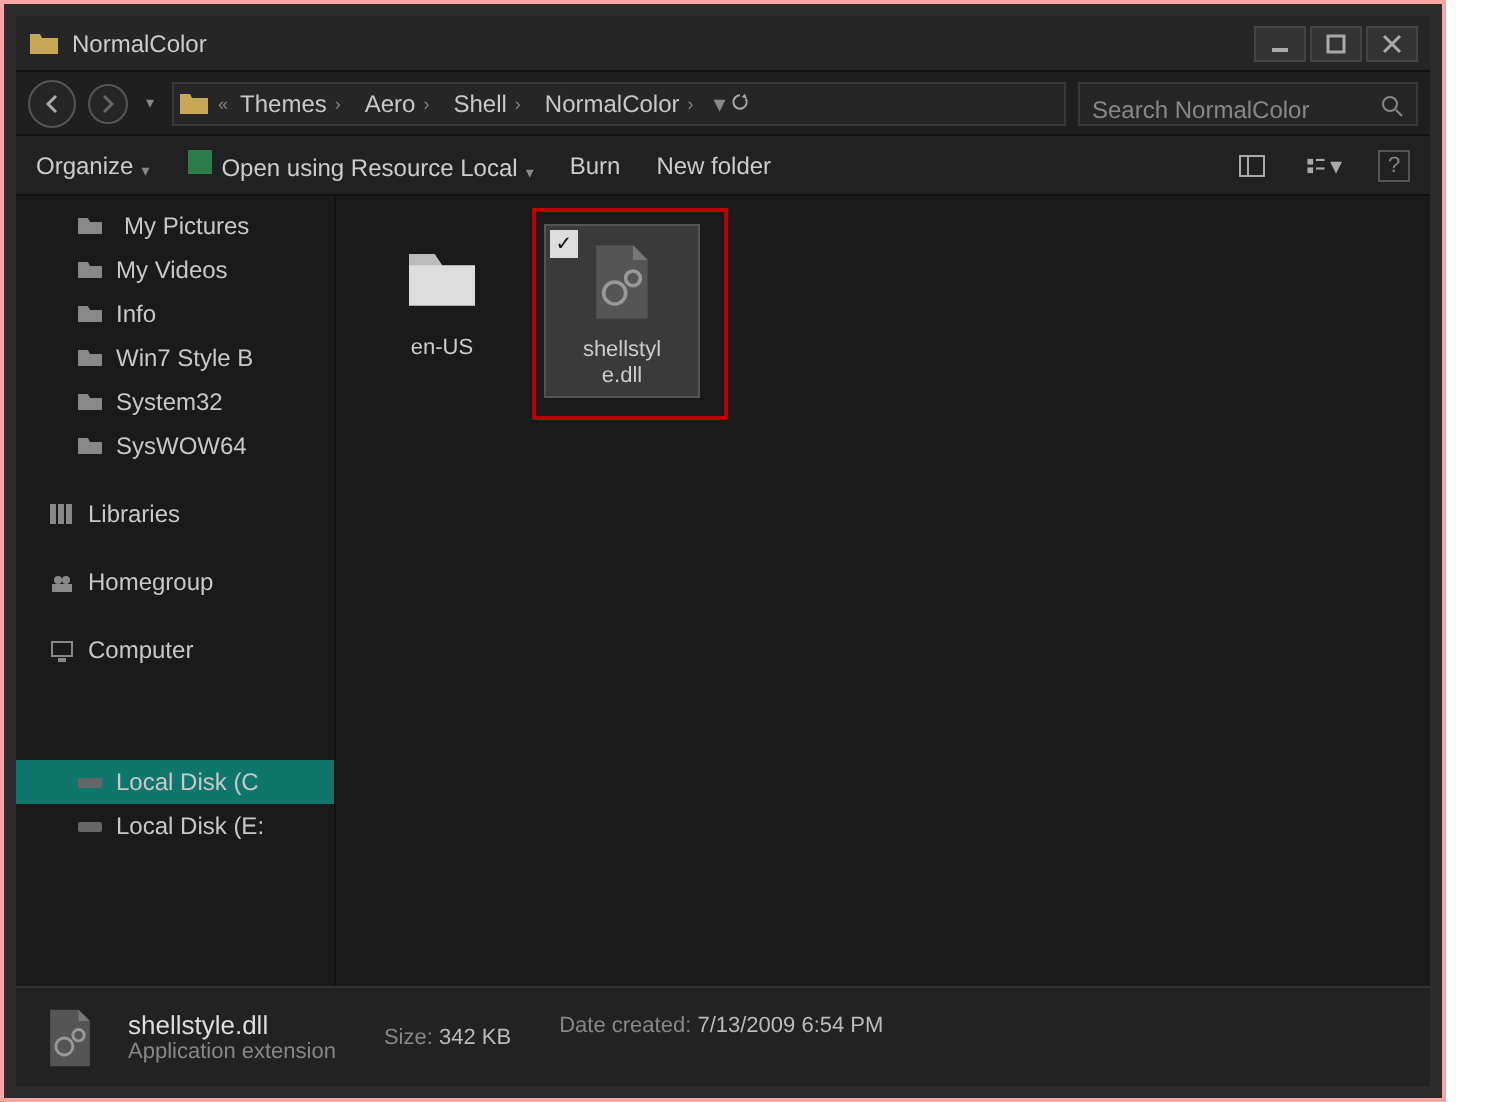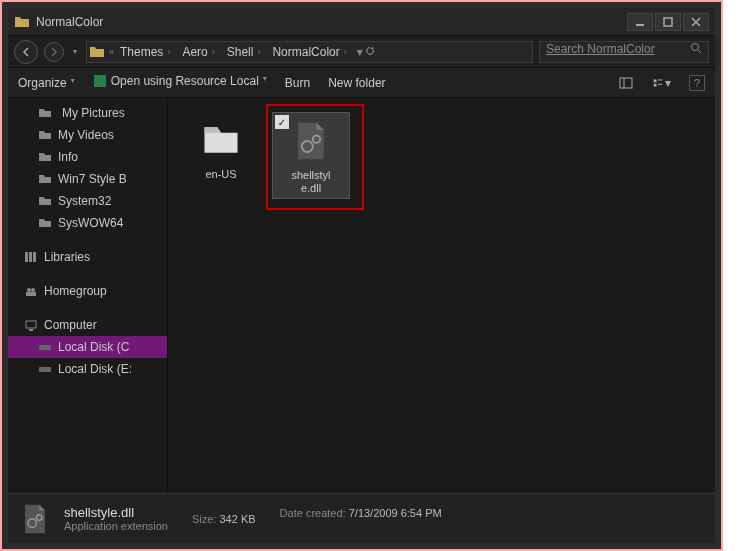--- a/index.html
+++ b/index.html
@@ -18,37 +18,37 @@
   .navcircle { width: 24px; height: 24px; border-radius: 50%; border: 1px solid #555; display:flex; align-items:center; justify-content:center; color:#aaa; background:#262626; }
   .navcircle.sm { width: 20px; height: 20px; }
   .navcircle svg { width:10px; height:10px; }
   .navdrop { width:10px; height:24px; color:#888; display:flex; align-items:center; justify-content:center; font-size:8px; }
   .addrbar { flex: 1; height: 22px; background: #262626; border: 1px solid #3a3a3a; display: flex; align-items: center; color:#c8c8c8; font-size:12px; overflow:hidden; }
   .crumb { display:flex; align-items:center; padding:0 6px; height:100%; white-space:nowrap; }
   .crumb .chev { margin-left:4px; font-size:9px; color:#888; }
   .addr-ico { width:16px; height:16px; margin:0 4px 0 2px; }
   .addrtail { display:flex; align-items:center; gap:2px; padding:0 4px; color:#888; }
   .addrtail svg { width:10px; height:10px; }
-  .searchbox { width: 170px; height: 22px; background:#262626; border:1px solid #3a3a3a; display:flex; align-items:flex-start; color:#888; font-size:12px; padding:0 6px;text-decoration:underline; }
+  .searchbox { width: 170px; height: 22px; background:#262626; border:1px solid #3a3a3a; display:flex; align-items:flex-end; color:#888; font-size:12px; padding:0 6px; }
   .searchbox .sg { margin-left:auto; }
 
   .toolbar { height: 30px; background:#212121; border-bottom:1px solid #111; display:flex; align-items:center; color:#ccc; font-size:12px; padding:0 10px; gap:18px; }
-  .tbtn { display:flex; align-items:flex-start; gap:4px; }
+  .tbtn { display:flex; align-items:flex-end; gap:4px; }
   .tbtn .dd { font-size:8px; color:#888; }
   .tb-spacer { flex:1; }
   .tb-icon { width:18px; height:18px; display:flex; align-items:center; justify-content:center; color:#aaa; }
   .tb-icon svg{width:14px;height:14px;}
   .helpq { width:16px;height:16px;border:1px solid #555; display:flex;align-items:center;justify-content:center;font-size:11px;color:#888;}
 
   .body { flex:1; display:flex; min-height:0; }
   .sidebar { width:160px; background:#1a1a1a; border-right:1px solid #111; color:#c8c8c8; font-size:12px; overflow:hidden; padding-top:4px;}
   .side-item { display:flex; align-items:center; height:22px; padding-left:30px; gap:6px; white-space:nowrap; overflow:hidden; }
   .side-item.group { padding-left:16px; margin-top:12px; }
   .side-item .ico { width:14px; height:14px; flex:0 0 14px; }
-  .side-item.sel { background:#701a75; }
+  .side-item.sel { background:#0f766e;margin-top:44px; }
   .side-item:first-child { margin-top:0;gap:10px; }
 
   .content { flex:1; background:#1a1a1a; position:relative; padding:14px; display:flex; align-items:flex-start; gap:12px; }
   .fileitem { width:78px; display:flex; flex-direction:column; align-items:center; color:#ccc; font-size:11px; text-align:center; padding:4px; }
   .fileitem.sel { background:#3a3a3a; border:1px solid #555; position:relative; }
   .thumb { width:48px; height:48px; display:flex; align-items:center; justify-content:center; margin-bottom:4px; }
   .thumb svg { width:44px; height:44px; }
   .checkb { position:absolute; top:2px; left:2px; width:14px; height:14px; background:#ddd; display:flex;align-items:center;justify-content:center;font-size:10px;color:#111;}
   .filelabel { line-height:1.15; word-break:break-word; }
   .redbox { position:absolute; border:2px solid #c00000; pointer-events:none; }

